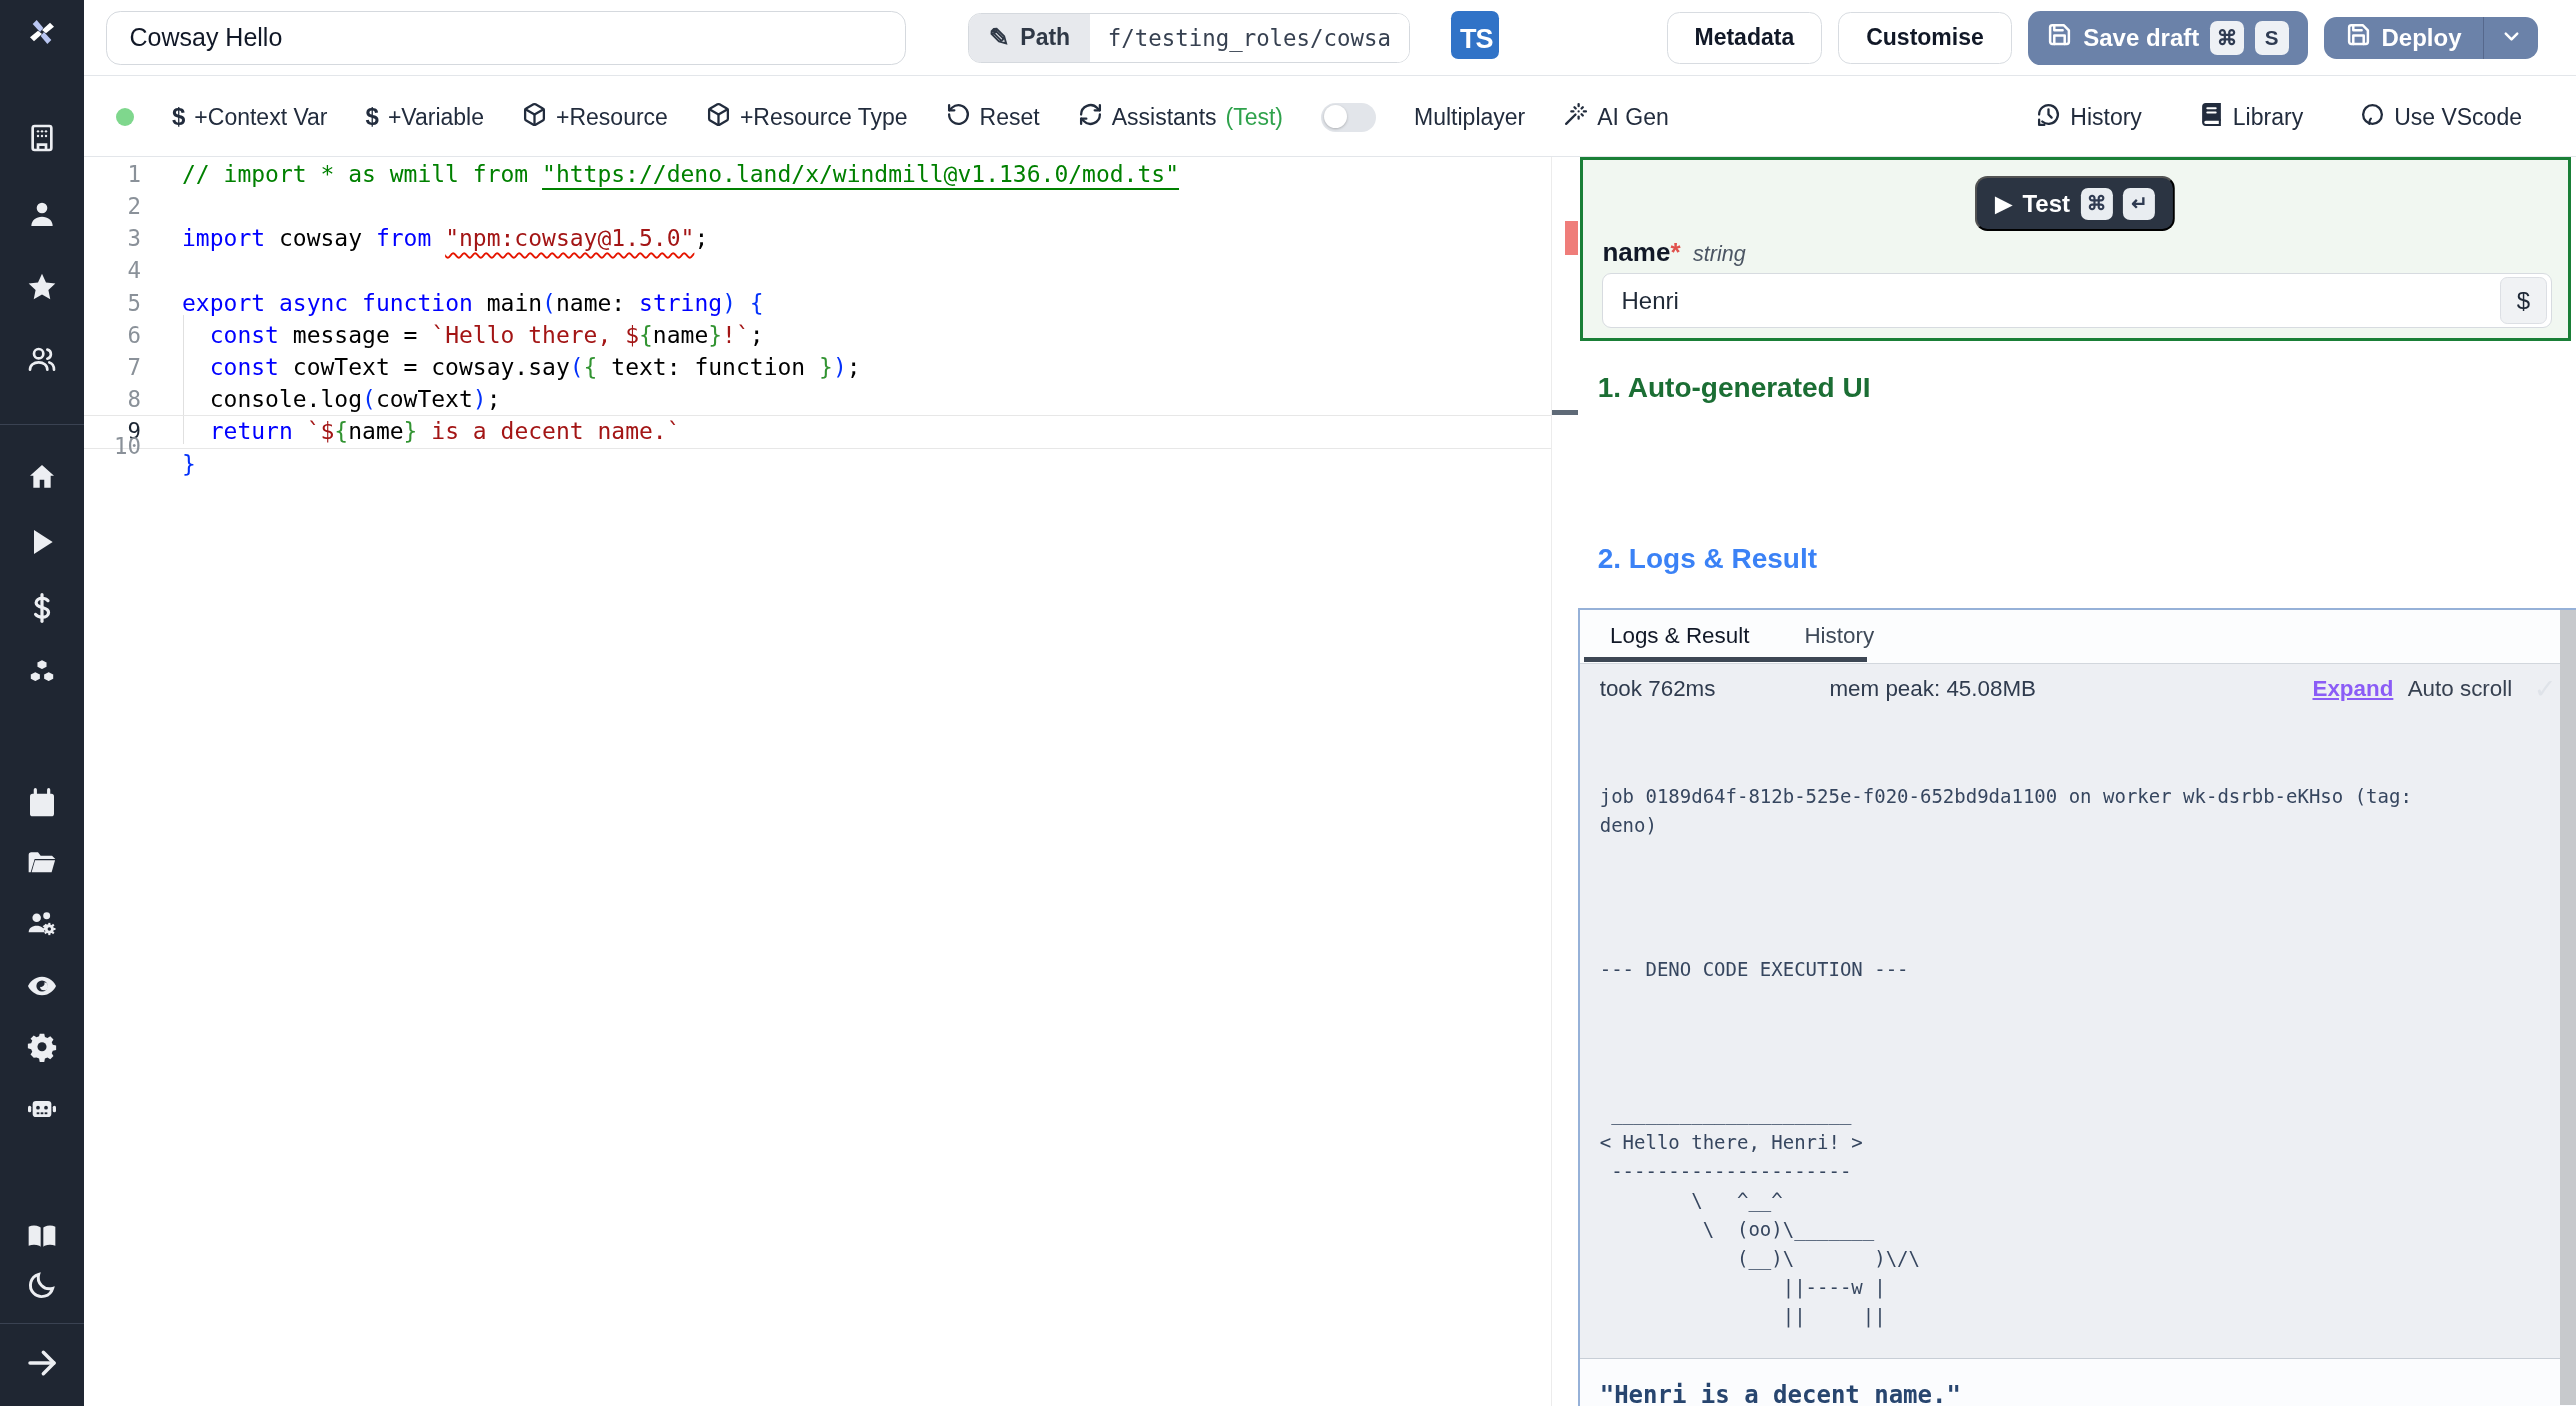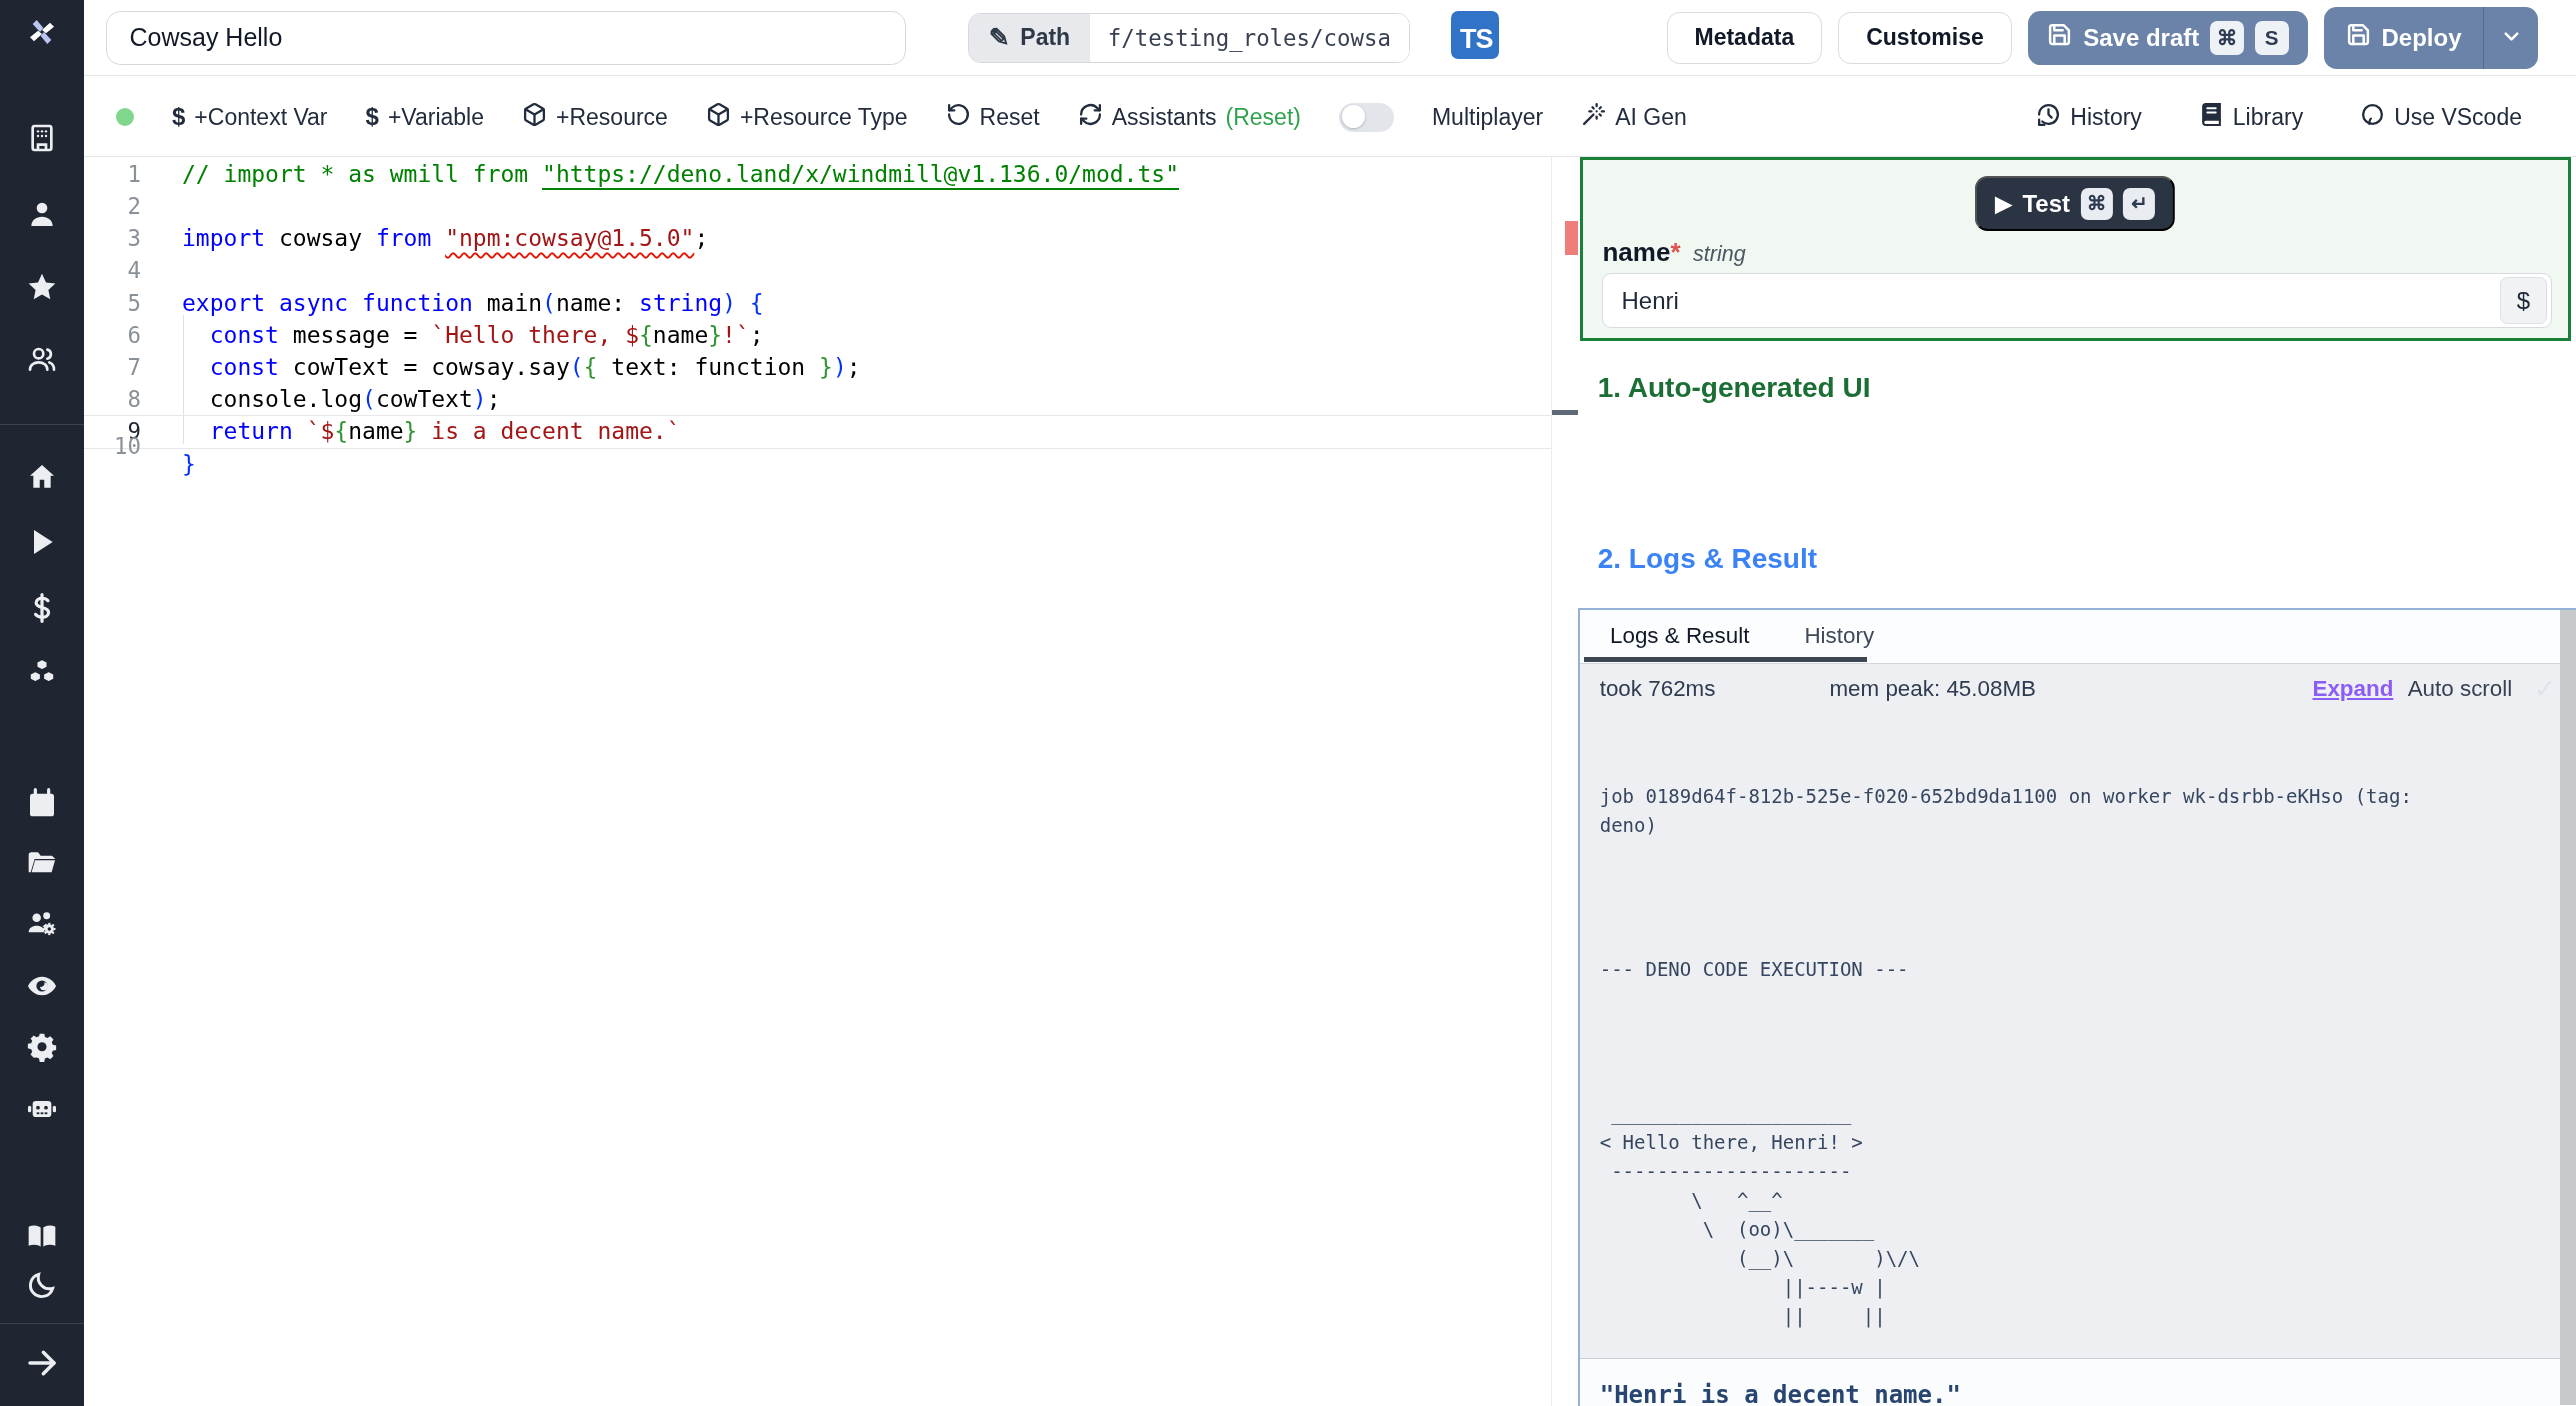--- a/index.html
+++ b/index.html
@@ -17,21 +17,21 @@
   .topbar { position:absolute; left:84px; top:0; width:2492px; height:76px; background:#fff; border-bottom:1.8px solid #e3e6ea; display:flex; align-items:center; }
   .title-input { position:absolute; left:21.5px; top:10.7px; width:800px; height:54px; border:1.8px solid #d5d9de; border-radius:14.3px; font-size:25px; font-weight:400; color:#111827; padding:0 23px; font-family:"Liberation Sans",sans-serif; background:#fff; }
   .pathpill { position:absolute; left:884px; top:12.5px; height:50px; display:flex; border:1.8px solid #d5d9de; border-radius:12.5px; overflow:hidden; }
   .pathpill .pseg { background:#e7e9ed; display:flex; align-items:center; gap:10.7px; padding:0 19.7px; font-size:23px; font-weight:700; color:#2f3846; }
   .pathpill .pval { background:#fff; display:flex; align-items:center; padding:0 18px; font-family:"DejaVu Sans Mono",monospace; font-size:22.4px; color:#374151; min-width:295px; }
   .ts-badge { position:absolute; left:1367px; top:10.7px; width:48px; height:48px; background:#3173c7; border-radius:7.2px; color:#fff; font-weight:700; font-size:27px; display:flex; align-items:flex-end; justify-content:flex-end; padding:3.6px 6.3px; letter-spacing:-0.9px; }
   .tb-right { position:absolute; right:38px; top:10.7px; height:54px; display:flex; gap:16px; align-items:center; }
   .btn-outline { height:52px; background:#fff; border:1.8px solid #d8dce1; border-radius:12.5px; font-size:23px; font-weight:600; color:#111827; padding:0 27px; display:flex; align-items:center; cursor:pointer; }
   .btn-blue { height:54px; background:#6b82a9; border:none; border-radius:12.5px; color:#fff; font-size:24px; font-weight:700; display:flex; align-items:center; gap:10.7px; padding:0 19.7px; cursor:pointer; }
   .kbd { background:#eef1f5; color:#2f3b52; border-radius:7.2px; min-width:34px; height:34px; display:flex; align-items:center; justify-content:center; font-size:20.6px; font-weight:600; padding:0 5.4px; }
-  .deploy-wrap { display:flex; height:62px; background:#6b82a9; border-radius:12.5px; overflow:hidden; }
+  .deploy-wrap { display:flex; height:42px; background:#6b82a9; border-radius:12.5px; overflow:hidden; }
   .deploy-main { display:flex; align-items:center; gap:10.7px; padding:0 21.5px; color:#fff; font-size:24px; font-weight:700; cursor:pointer; }
   .deploy-chev { width:55px; display:flex; align-items:center; justify-content:center; border-left:1.8px solid #56688c; cursor:pointer; }
 
   
   .toolbar { position:absolute; left:84px; top:78px; width:2492px; height:79px; background:#fff; border-bottom:1.8px solid #e3e6ea; display:flex; align-items:center; padding:0 54px 0 32px; }
   .tb-group { display:flex; align-items:center; gap:38px; }
   .tb-item { display:flex; align-items:center; gap:9px; font-size:23px; font-weight:500; color:#222c3d; cursor:pointer; white-space:nowrap; }
   .tb-item svg { width:25px; height:25px; }
   .dot { width:18px; height:18px; border-radius:50%; background:#7fd78d; }
   .deno-green { color:#2fa24c; }
@@ -174,21 +174,21 @@
           <span>Reset</span>
         </span>
       <span class="tb-item">
           <span><svg width="25" height="25" viewBox="0 0 24 24" fill="none" stroke="#222c3d" stroke-width="2.2" stroke-linecap="round" stroke-linejoin="round">
               <path d="M21 12a9 9 0 0 1-15.5 6.2L3 16"></path>
               <path d="M3 12a9 9 0 0 1 15.5-6.2L21 8"></path>
               <polyline points="21 3 21 8 16 8"></polyline>
               <polyline points="3 21 3 16 8 16"></polyline>
             </svg></span>
           <span>Assistants</span>
-          <span class="deno-green">(Reset)</span>
+          <span class="deno-green">(Test)</span>
         </span>
       <span class="toggle">
           <span class="knob"></span>
         </span>
       <span class="tb-item">Multiplayer</span>
       <span class="tb-item">
           <span><svg width="25" height="25" viewBox="0 0 24 24" fill="none" stroke="#222c3d" stroke-width="2.2" stroke-linecap="round" stroke-linejoin="round">
               <path d="M15 4V2"></path>
               <path d="M15 16v-2"></path>
               <path d="M8 9h2"></path>

